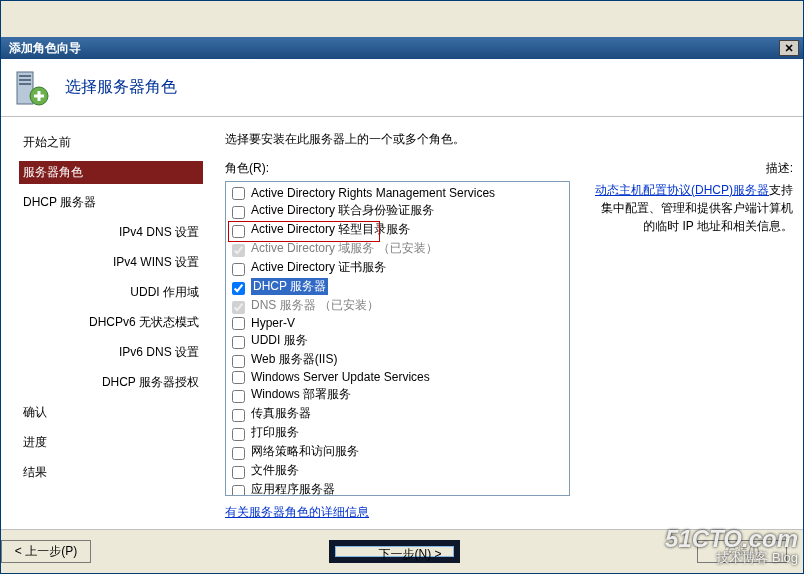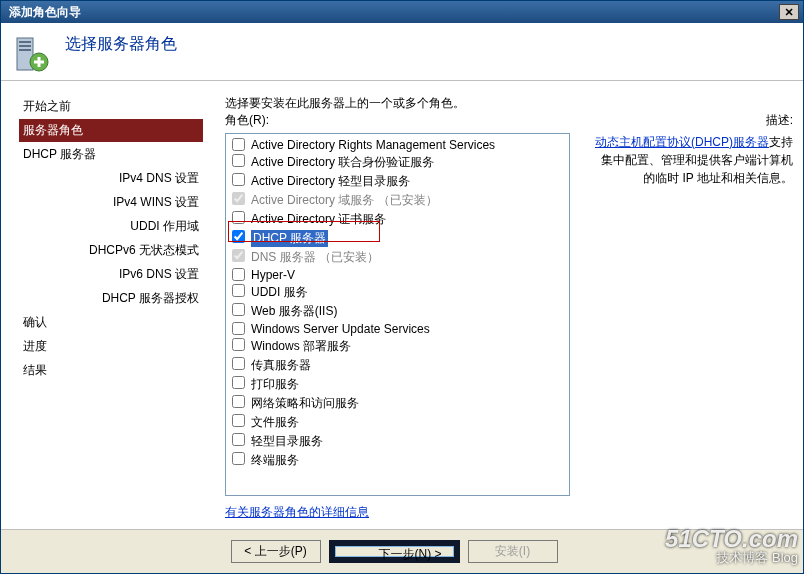--- a/index.html
+++ b/index.html
@@ -22,38 +22,39 @@
     flex-direction: column;
   }
   .titlebar {
     background: linear-gradient(to bottom, #3b6ea5, #1c4a7e);
     color: #fff;
     height: 22px;
     display: flex;
     align-items: center;
     padding: 0 4px;
     font-weight: bold;
+    margin-top: 36px;
   }
   .titlebar .title { flex: 1; padding-left: 4px; font-size: 12px; }
   .titlebar .close {
     width: 20px; height: 16px;
     background: #d4d0c8;
     border: 1px solid #404040;
     color: #000;
     display: flex; align-items: center; justify-content: center;
     font-family: Arial; font-size: 11px; font-weight: bold;
     cursor: pointer;
   }
   .header {
     background: #fff;
     border-bottom: 1px solid #bfbfbf;
     height: 58px;
     display: flex;
-    align-items: flex-start;
-    padding: 11px 10px;
+    align-items: center;
+    padding: 0 10px;
   }
   .header-icon {
     width: 40px; height: 40px;
     margin-right: 14px;
     position: relative;
   }
   .header-title {
     font-size: 16px;
     color: #003399;
   }
@@ -65,55 +66,55 @@
   }
   .sidebar {
     width: 210px;
     padding: 14px 8px 8px 18px;
     font-size: 12px;
     color: #000;
     background: #fff;
   }
   .sidebar-item {
     padding: 3px 4px;
-    margin-bottom: 1px;
+    margin-bottom: 7px;
     white-space: nowrap;
   }
   .sidebar-item.selected {
     background: #7f1d1d;
     color: #fff;
   }
   .sidebar-item.indent { padding-left: 20px; text-align: right; }
   .main {
     flex: 1;
     padding: 14px 10px 8px 14px;
     display: flex;
     flex-direction: column;
     position: relative;
   }
-  .instruction { margin-bottom: 0; }
+  .instruction { margin-bottom: 12px; }
   .columns {
     display: flex;
     flex: 1;
     gap: 20px;
     overflow: hidden;
   }
   .roles-col { width: 345px; display: flex; flex-direction: column; }
   .desc-col { flex: 1; text-align: right; }
   .col-label { margin-bottom: 4px; }
   .roles-list {
     border: 1px solid #7f9db9;
     flex: 1;
     background: #fff;
     padding: 3px 2px;
     overflow: auto;
   }
   .role-row {
     display: flex;
-    align-items: flex-start;
+    align-items: flex-end;
     padding: 1px 4px;
     font-family: Tahoma, SimSun, sans-serif;
     font-size: 12px;
     white-space: nowrap;
   }
   .role-row input[type=checkbox] {
     margin: 0 6px 0 0;
     width: 13px; height: 13px;
   }
   .role-row.disabled { color: #808080; }
@@ -132,21 +133,21 @@
     height: 21px;
   }
   .desc-col .desc-text { line-height: 1.5; }
   .link { color: #0033cc; text-decoration: underline; cursor: pointer; }
   .details-link { margin-top: 8px; }
   .footer {
     height: 44px;
     background: #ece9d8;
     border-top: 1px solid #bfbfbf;
     display: flex;
-    justify-content: center;
+    justify-content: space-between;
     align-items: center;
     gap: 8px;
     padding-right: 16px;
   }
   .footer button {
     font-family: inherit;
     font-size: 12px;
     height: 23px;
     padding: 0 12px;
     min-width: 90px;
@@ -284,21 +285,21 @@
               <label class="role-row">
                 <input type="checkbox" style="">
                 <span class="lbl">网络策略和访问服务</span>
               </label>
               <label class="role-row">
                 <input type="checkbox" style="">
                 <span class="lbl">文件服务</span>
               </label>
               <label class="role-row">
                 <input type="checkbox" style="">
-                <span class="lbl">轻型目录服务</span>
+                <span class="lbl">应用程序服务器</span>
               </label>
               <label class="role-row">
                 <input type="checkbox" style="">
                 <span class="lbl">终端服务</span>
               </label>
             </div>
           <div class="details-link">
             <span class="link">有关服务器角色的详细信息</span>
           </div>
         </div>

